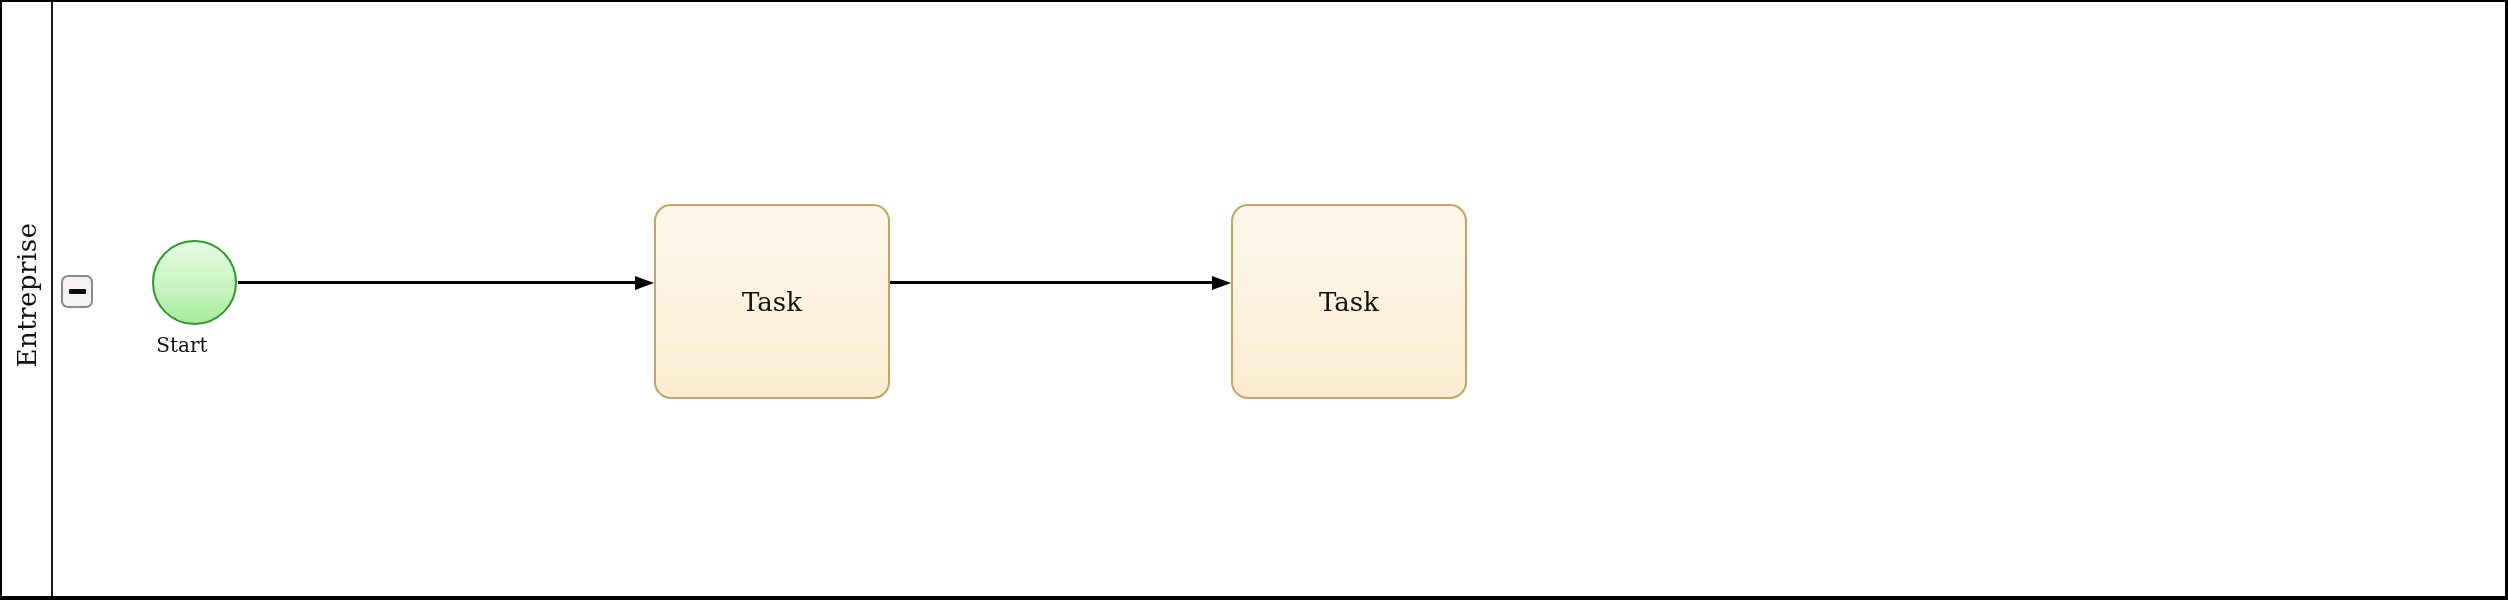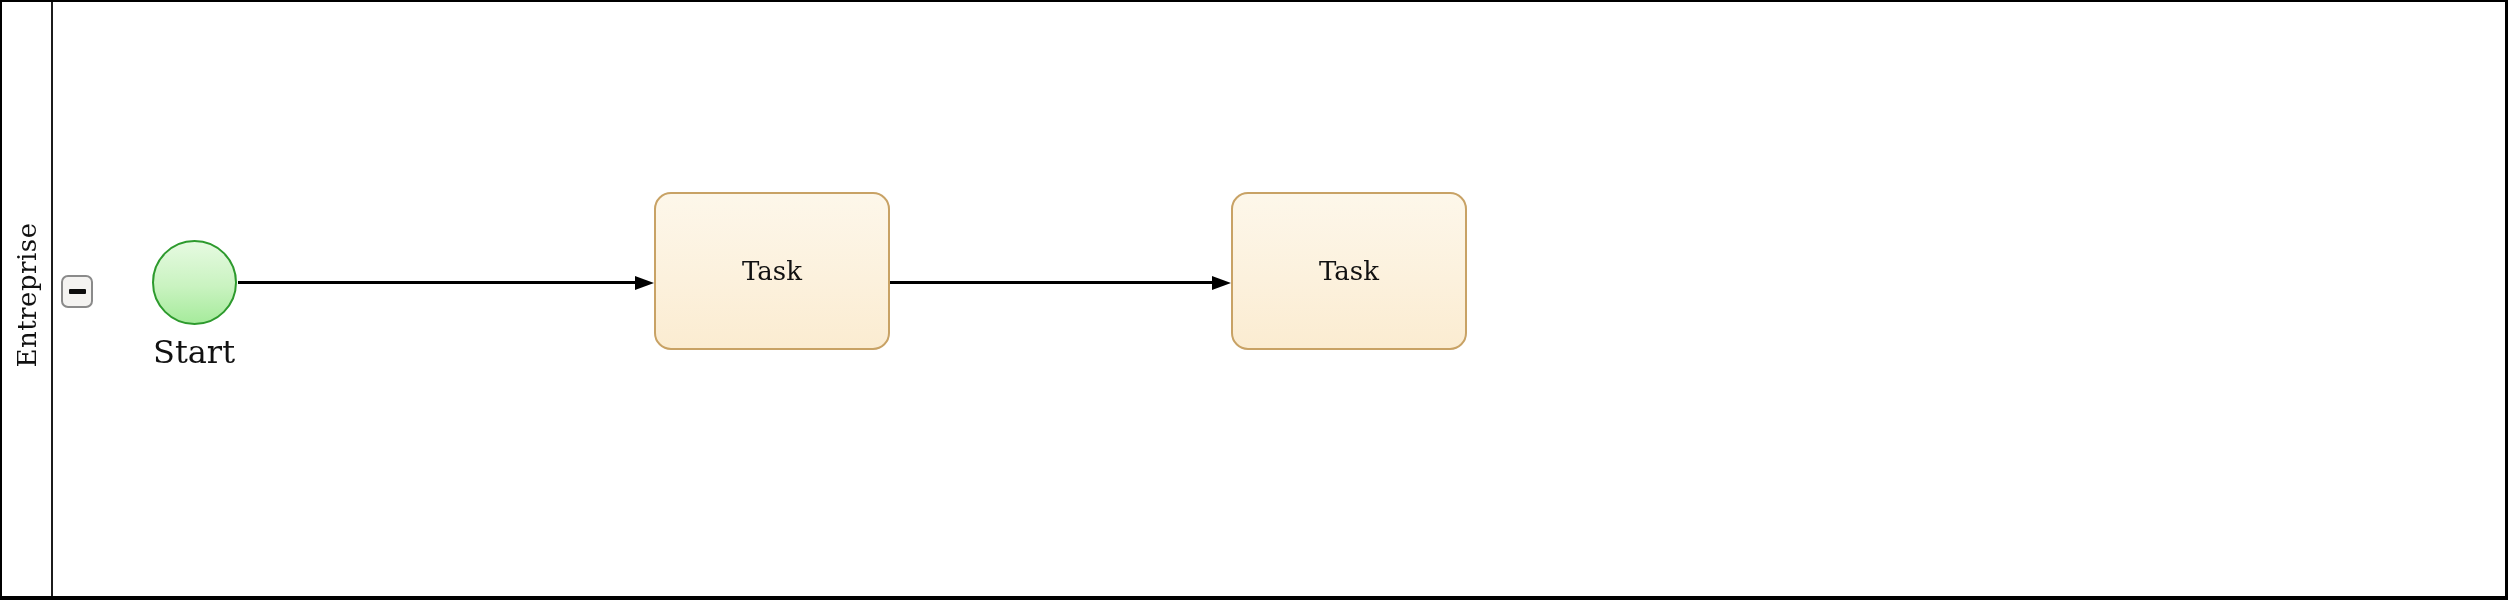--- a/index.html
+++ b/index.html
@@ -74,34 +74,34 @@
     top: 238px;
     width: 85px;
     height: 85px;
     box-sizing: border-box;
     border: 2.5px solid #2d9a2d;
     border-radius: 50%;
     background: linear-gradient(180deg, #e6fae1 0%, #c9f3c0 55%, #a6eb9c 100%);
   }
   .start-label {
     position: absolute;
-    left: 122px;
+    left: 110px;
     top: 331px;
     width: 140px;
     text-align: center;
-    font-size: 32px;
+    font-size: 20px;
     color: #111111;
   }
 
   
   .task {
     position: absolute;
-    top: 190px;
+    top: 202px;
     width: 236px;
-    height: 158px;
+    height: 195px;
     box-sizing: border-box;
     border: 2px solid #c8a265;
     border-radius: 17px;
     background: linear-gradient(180deg, #fdf7ea 0%, #fcf1dd 55%, #fbecd1 100%);
     display: flex;
     align-items: center;
     justify-content: center;
     font-size: 26px;
     color: #111111;
   }

